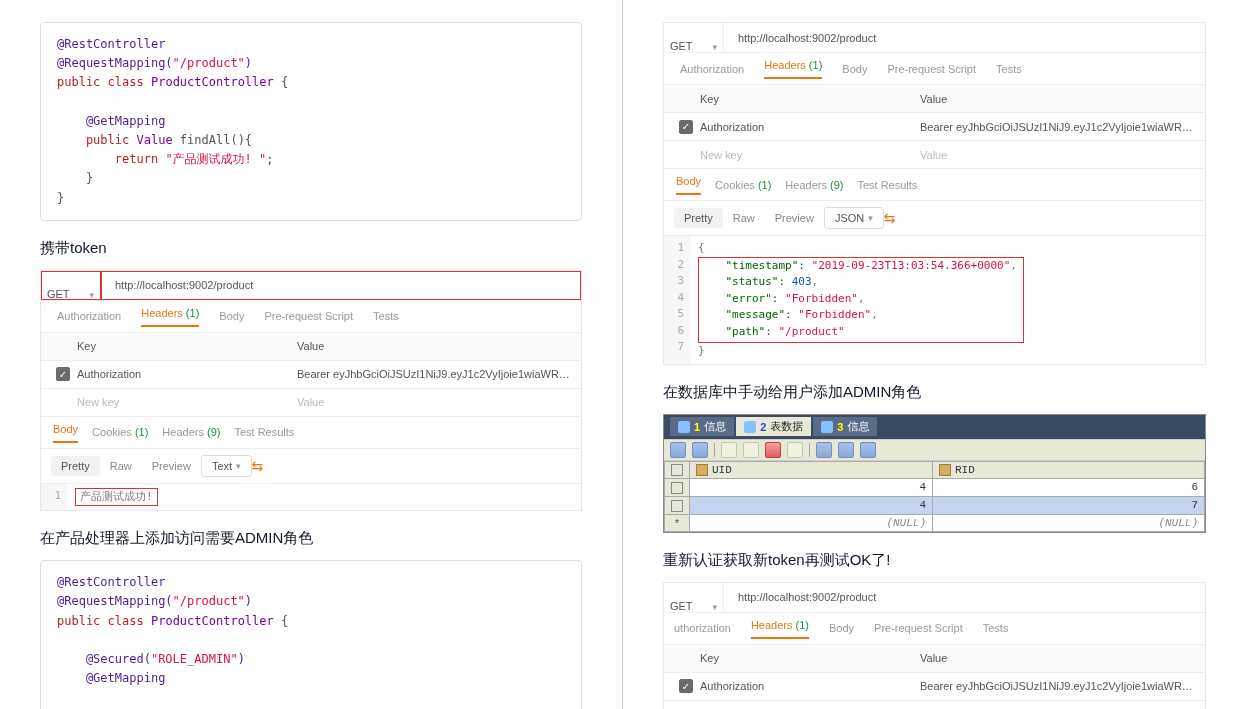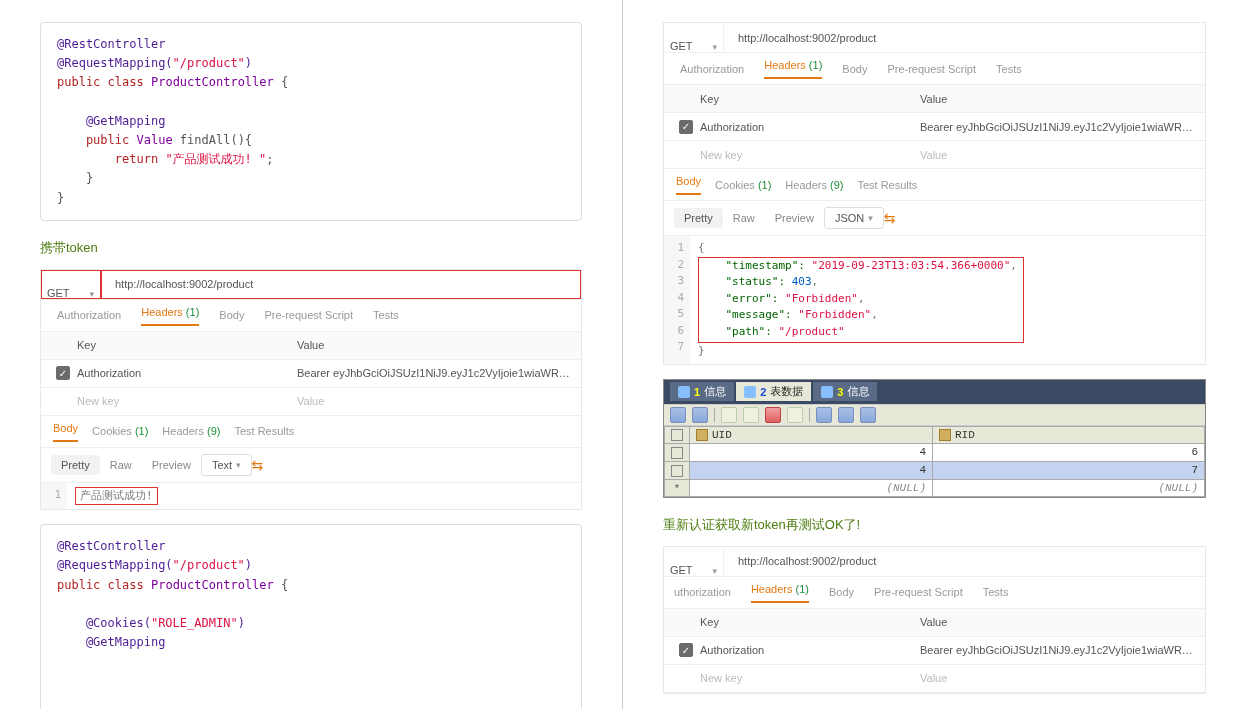--- a/index.html
+++ b/index.html
@@ -32,23 +32,23 @@
 .cls { color: #7b0099; }
 .str { color: #d14; }
 .anno { color: #4c1d95; }
 h3 {
   font-size: 16px;
   font-weight: bold;
   margin: 12px 0 10px 0;
   color: #222;
 }
 .para {
-  font-size: 13px;
+  font-size: 15px;
   margin: 18px 0 12px 0;
-  color: #4d7c0f;
+  color: #0f172a;
 }
 
 .pm {
   border: 1px solid #e8e8e8;
   background: #fff;
   margin-bottom: 14px;
   font-size: 11px;
   color: #777;
 }
 .pm-row {
@@ -296,26 +296,27 @@
           <span class="chev">▾</span>
         </span>
       <span class="pm-wrap-icon">⇆</span>
     </div>
     <div class="pm-result">
       <div class="pm-gutter">1</div>
       <div class="pm-result-body"><span class="redbox" style="padding:0 4px;">产品测试成功!</span></div>
     </div>
   </div>
 
+  <div class="para">在产品处理器上添加访问需要ADMIN角色</div>
 
   <div class="codeblock"><span class="anno">@RestController</span>
 <span class="anno">@RequestMapping(</span><span class="str">"/product"</span><span class="anno">)</span>
 <span class="kw">public</span> <span class="kw">class</span> <span class="cls">ProductController</span><span> {</span>
 
-<span class="anno">    @Cookies(</span><span class="str">"ROLE_ADMIN"</span><span class="anno">)</span>
+<span class="anno">    @Secured(</span><span class="str">"ROLE_ADMIN"</span><span class="anno">)</span>
 <span class="anno">    @GetMapping</span>
   
  
 
 </div>
 
 </div>
 
 <div class="col">
 
@@ -376,20 +377,21 @@
         <div class="json-ln"><span class="jk">    "status": </span><span class="jn">403</span>,</div>
         <div class="json-ln"><span class="jk">    "error": </span><span class="jv">"Forbidden"</span>,</div>
         <div class="json-ln"><span class="jk">    "message": </span><span class="jv">"Forbidden"</span>,</div>
         <div class="json-ln"><span class="jk">    "path": </span><span class="jv">"/product"</span></div>
         </div>
         <div class="json-ln"><span>}</span></div>
       </div>
     </div>
   </div>
 
+  <div class="para">在数据库中手动给用户添加ADMIN角色</div>
 
   <div class="db">
     <div class="db-tabbar">
       <div class="db-tab">
           <span class="ico"></span>
           <span class="num">1</span> 
           <span>信息</span>
         </div>
       <div class="db-tab active">
           <span class="ico"></span>

